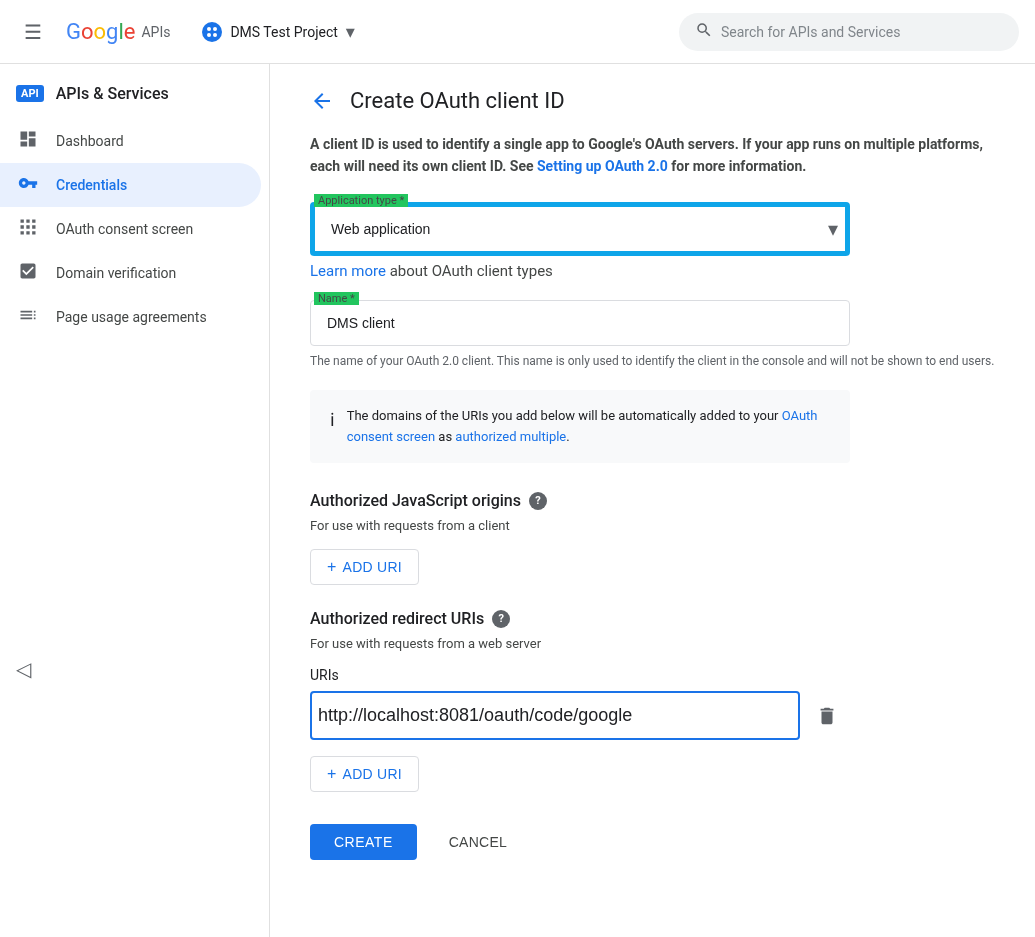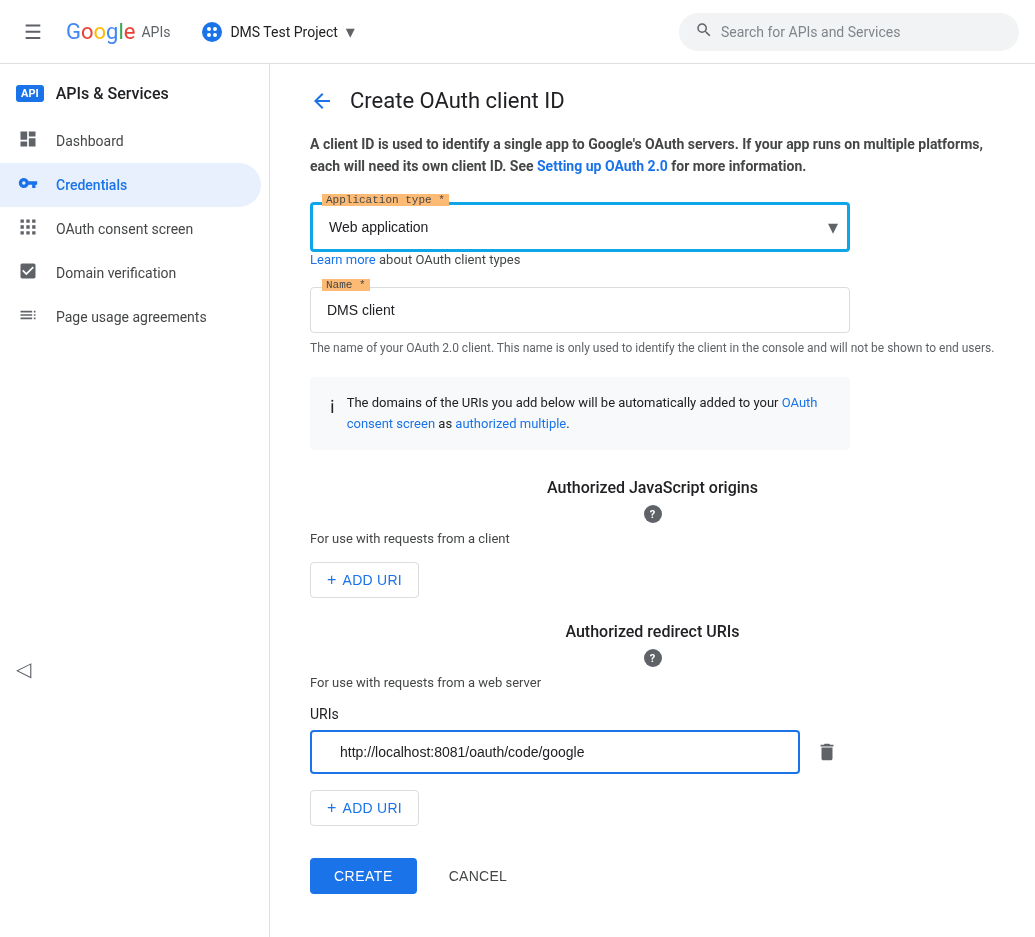--- a/index.html
+++ b/index.html
@@ -168,49 +168,49 @@
     }
     .select-wrapper {
       position: relative;
       width: 540px;
     }
     .field-label {
       font-size: 11px;
       color: #444746;
       position: absolute;
       top: -8px;
-      left: 12px;
-      background: #fdba74;
+      left: 4px;
+      background: #22c55e;
       padding: 0 4px;
-      font-family: Liberation Mono, monospace;
     }
     .form-select {
       width: 100%;
-      border: 3px solid #0ea5e9;
+      border: 5px solid #0ea5e9;
       border-radius: 4px;
       padding: 14px 40px 14px 16px;
       font-size: 14px;
       color: #202124;
       background: white;
       appearance: none;
       cursor: pointer;
       outline: none;
     }
     .select-arrow {
       position: absolute;
       right: 12px;
       top: 50%;
       transform: translateY(-50%);
       color: #5f6368;
       pointer-events: none;
       font-size: 20px;
     }
     .learn-more-text {
-      font-size: 13px;
+      font-size: 15px;
       color: #444746;
+      margin-top: 6px;
     }
     .learn-more-text a { color: #1a73e8; text-decoration: none; }
 
     .name-wrapper {
       position: relative;
       width: 540px;
     }
     .form-input {
       width: 100%;
       border: 1px solid #dadce0;
@@ -251,21 +251,20 @@
     }
     .info-text a { color: #1a73e8; text-decoration: none; }
 
     
     .section-header {
       display: flex;
       align-items: center;
       gap: 8px;
       margin-bottom: 8px;
       margin-top: 12px;
-      flex-direction: column;
     }
     .section-title {
       font-size: 16px;
       font-weight: 500;
       color: #202124;
     }
     .help-icon {
       width: 18px;
       height: 18px;
       background: #5f6368;
@@ -311,22 +310,22 @@
     }
     .uri-input-row {
       display: flex;
       align-items: center;
       gap: 8px;
     }
     .uri-input {
       width: 490px;
       border: 2px solid #1a73e8;
       border-radius: 4px;
-      padding: 12px 28px;
-      font-size: 14px;
+      padding: 12px 6px;
+      font-size: 18px;
       color: #202124;
       outline: none;
     }
     .delete-btn {
       background: none;
       border: none;
       cursor: pointer;
       color: #5f6368;
       font-size: 20px;
       padding: 8px;

